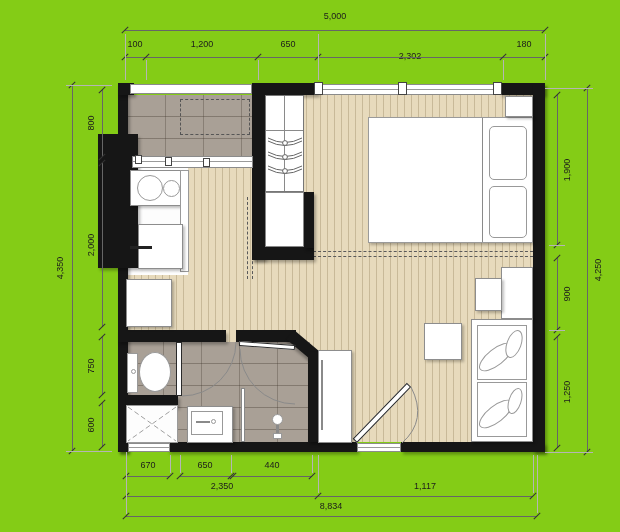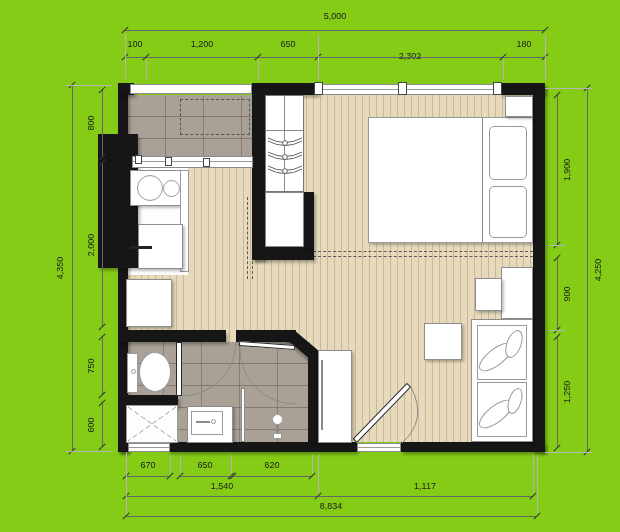--- a/index.html
+++ b/index.html
@@ -236,34 +236,34 @@
       <i class="tick" style="top: 364px; left: 0px;"></i>
     </div>
   <div class="dim-label rot" style="left:598px;top:270px;">4,250</div>
   <div class="ext" style="left:545px;top:88px;width:48px;height:1px;"></div>
   <div class="ext" style="left:545px;top:452px;width:48px;height:1px;"></div>
   <div class="ext" style="left:549px;top:245px;width:16px;height:1px;"></div>
   <div class="ext" style="left:549px;top:330px;width:16px;height:1px;"></div>
 
   <div class="dim-label" style="left:148px;top:465px;">670</div>
   <div class="dim-label" style="left:205px;top:465px;">650</div>
-  <div class="dim-label" style="left:272px;top:465px;">620</div>
+  <div class="dim-label" style="left:272px;top:465px;">440</div>
   <div class="dimline h" style="left:126px;top:476px;width:44px;">
       <i class="tick" style="left: 0px; top: 0px;"></i>
       <i class="tick" style="left: 44px; top: 0px;"></i>
     </div>
   <div class="dimline h" style="left:180px;top:476px;width:51px;">
       <i class="tick" style="left: 0px; top: 0px;"></i>
       <i class="tick" style="left: 51px; top: 0px;"></i>
     </div>
   <div class="dimline h" style="left:233px;top:476px;width:79px;">
       <i class="tick" style="left: 0px; top: 0px;"></i>
       <i class="tick" style="left: 79px; top: 0px;"></i>
     </div>
-  <div class="dim-label" style="left:222px;top:486px;">1,540</div>
+  <div class="dim-label" style="left:222px;top:486px;">2,350</div>
   <div class="dim-label" style="left:425px;top:486px;">1,117</div>
   <div class="dimline h" style="left:126px;top:496px;width:407px;">
       <i class="tick" style="left: 0px; top: 0px;"></i>
       <i class="tick" style="left: 192px; top: 0px;"></i>
       <i class="tick" style="left: 407px; top: 0px;"></i>
     </div>
   <div class="dim-label" style="left:331px;top:506px;">8,834</div>
   <div class="dimline h" style="left:126px;top:516px;width:411px;">
       <i class="tick" style="left: 0px; top: 0px;"></i>
       <i class="tick" style="left: 411px; top: 0px;"></i>

